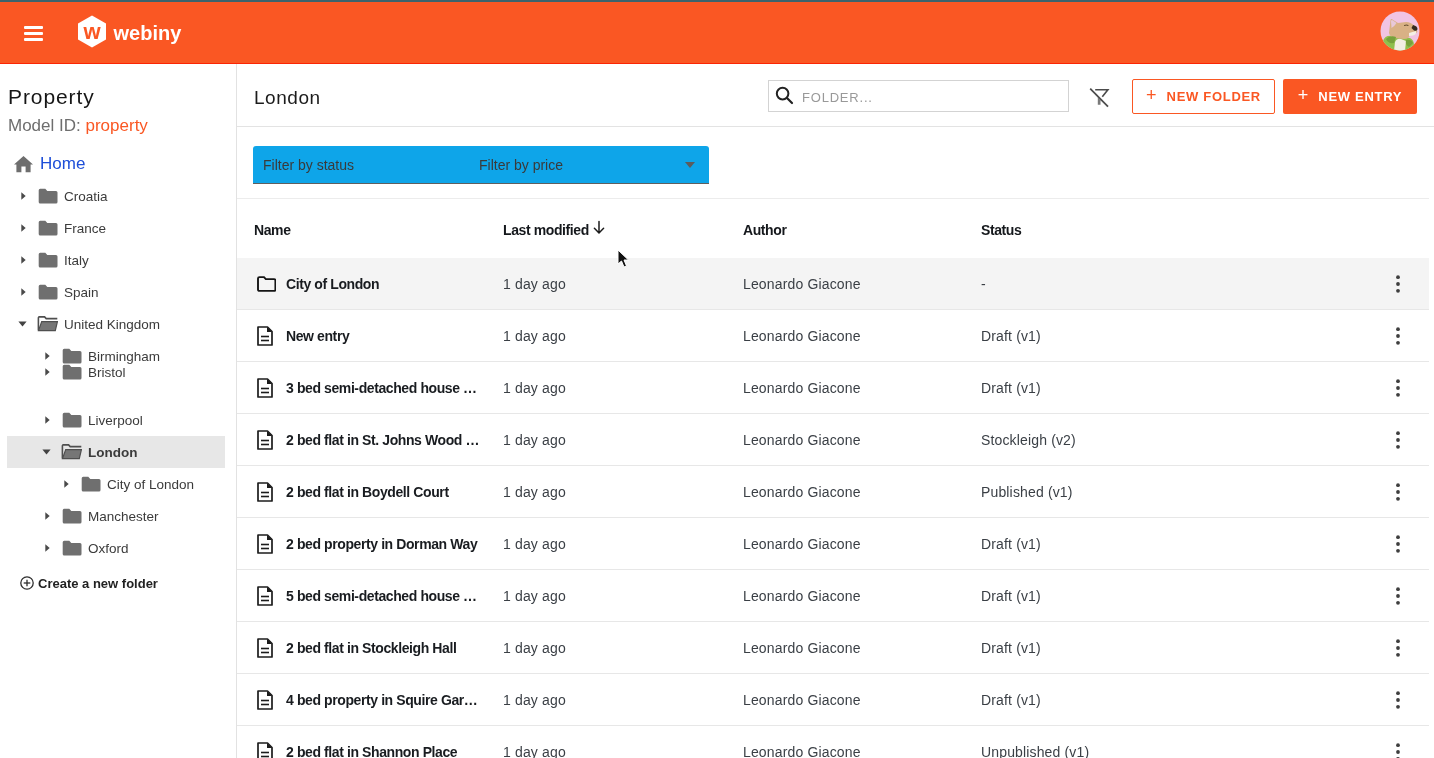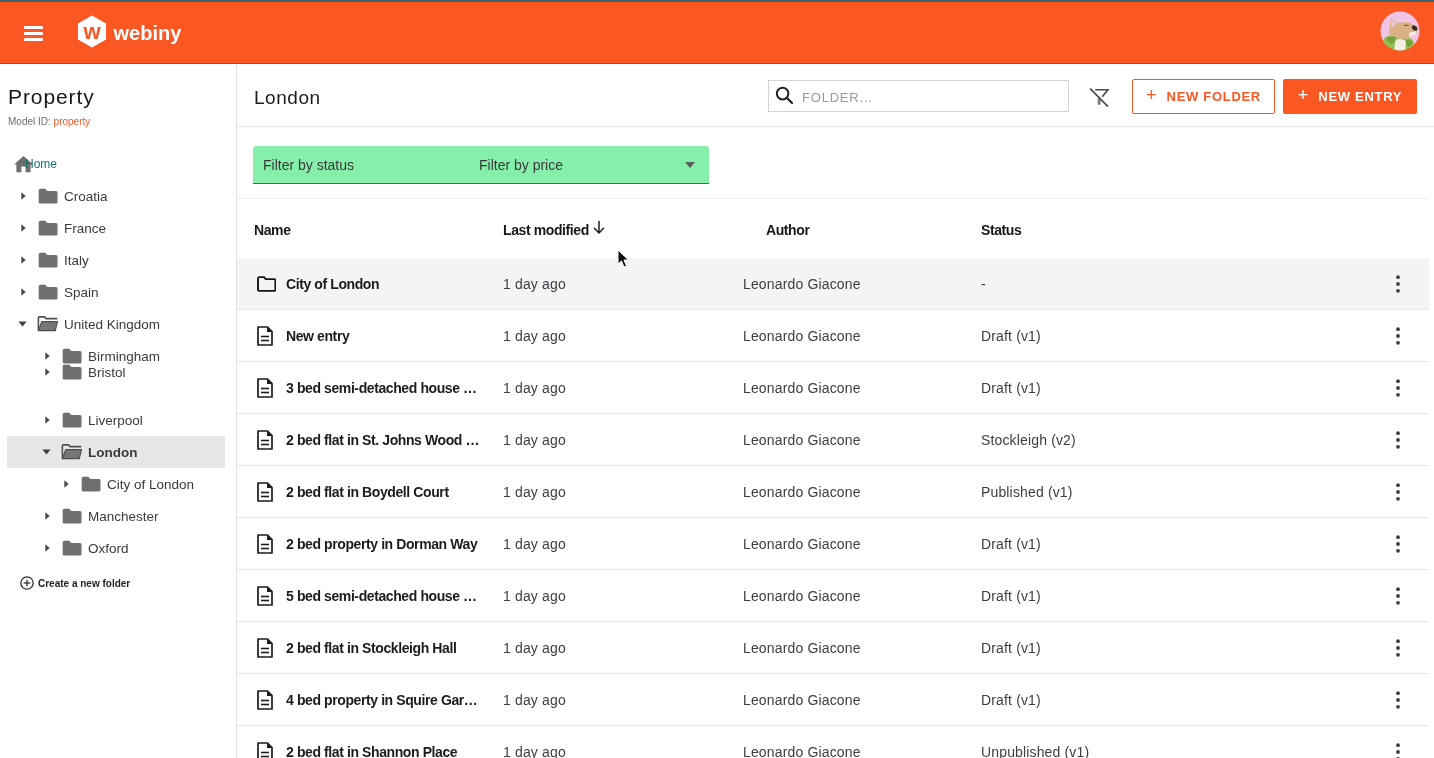--- a/index.html
+++ b/index.html
@@ -7,36 +7,36 @@
 body { -webkit-font-smoothing:antialiased; font-family:"Liberation Sans", sans-serif; position:relative; background:#fff; color:#16191d; }
 .abs { position:absolute; }
 
 #topline { left:0; top:0; width:1434px; height:2px; background:#3c636c; }
 #header { left:0; top:2px; width:1434px; height:61px; background:#fa5723; }
 #redline { left:0; top:63px; width:1434px; height:1.5px; background:#fb2504; }
 #burger div { position:absolute; left:24px; width:19px; height:3px; background:#fff; border-radius:1px; }
 
 #sidebar { left:0; top:64px; width:237px; height:694px; background:#fff; border-right:1px solid #e2e2e2; }
 #prop-title { left:8px; top:85px; font-size:21px; color:#161616; letter-spacing:0.9px; }
-#prop-sub { left:8px; top:116px; font-size:10px; color:#6e6e6e; }
+#prop-sub { left:8px; top:116px; font-size:17px; color:#6e6e6e; }
 #prop-sub b { color:#fa5723; font-weight:normal; }
 .trow { position:absolute; left:0; width:236px; height:32px; }
 .trow .lbl { position:absolute; top:50%; transform:translateY(-50%); font-size:13.5px; color:#3b3b3b; white-space:nowrap; }
 .trow svg { position:absolute; top:50%; transform:translateY(-50%); }
 .sel-bg { position:absolute; left:7px; right:11px; top:0; bottom:0; background:#e7e7e7; }
 #titlebar { left:237px; top:64px; width:1197px; height:63px; border-bottom:1px solid #e3e3e3; background:#fff; }
 #page-title { left:254px; top:87px; font-size:19px; letter-spacing:0.55px; color:#1c1c1c; }
 #searchbox { left:768px; top:80px; width:301px; height:32px; border:1px solid #d3d3d3; background:#fff; }
 #search-ph { left:802px; top:90px; font-size:13px; color:#999; letter-spacing:0.8px; }
 .btn { position:absolute; top:79px; height:35px; border-radius:2px; font-size:13px; letter-spacing:0.7px; font-weight:bold; display:flex; align-items:center; justify-content:center; }
 #btn-folder { left:1132px; width:143px; border:1px solid #fa5723; color:#fa5723; background:#fff; }
 #btn-entry { left:1283px; width:134px; background:#fa5723; color:#fff; }
 .btn .plus { font-weight:normal; font-size:18px; letter-spacing:0; margin-right:10px; margin-top:-2px; }
 
-.fsel { position:absolute; top:146px; width:240px; height:38px; background:#86efac; border-bottom:1px solid #5f5f5f; border-radius:3px 3px 0 0; }
+.fsel { position:absolute; top:146px; width:240px; height:38px; background:#0ea5e9; border-bottom:1px solid #5f5f5f; border-radius:3px 3px 0 0; }
 .fsel span { position:absolute; left:10px; top:11px; font-size:14px; color:#3a3a3a; }
 .fsel i { position:absolute; right:14px; top:16px; width:0; height:0; border-left:5px solid transparent; border-right:5px solid transparent; border-top:6px solid #5c5c5c; }
 #sep2 { left:237px; top:198px; width:1192px; height:1px; background:#ececec; }
 
 .th { position:absolute; top:222px; font-size:14px; font-weight:bold; color:#15181c; letter-spacing:-0.4px; }
 .row { position:absolute; left:237px; width:1192px; height:52px; border-bottom:1px solid #e7e7e7; background:#fff; }
 .row.gray { background:#f4f4f4; }
 .cell { position:absolute; top:50%; transform:translateY(-50%); font-size:14px; color:#3a3f45; white-space:nowrap; letter-spacing:0.15px; }
 .cell.name { font-weight:bold; color:#191c20; letter-spacing:-0.4px; }
 .row svg.icon { position:absolute; left:20px; top:50%; transform:translateY(-50%); }
@@ -81,21 +81,21 @@
 
 <div class="abs" id="sidebar"></div>
 <div class="abs" id="prop-title">Property</div>
 <div class="abs" id="prop-sub">Model ID: <b>property</b></div>
 
 <div id="tree">
     <div class="trow" style="top:148px">
       <svg style="left:14px" width="19" height="17" viewBox="0 0 19 17">
         <path d="M9.5 0.5 L19 9 L16.6 9 L16.6 17 L11.6 17 L11.6 11 L7.4 11 L7.4 17 L2.4 17 L2.4 9 L0 9 Z" fill="#6e6e6e"></path>
       </svg>
-      <span class="lbl" style="left:25px;font-size:12px;color:#0f766e">Home</span>
+      <span class="lbl" style="left:40px;font-size:17px;color:#1d4ed8">Home</span>
     </div>
     <div class="trow" style="top:180px">
       <svg style="left:21px" width="5" height="8" viewBox="0 0 5 8">
         <path d="M0.3 0.3 L4.7 4 L0.3 7.7 Z" fill="#4a4a4a"></path>
       </svg>
       <svg style="left:38px" width="20" height="16" viewBox="0 0 20 16">
         <path d="M0.7 2.3 Q0.7 0.8 2.2 0.8 L7.3 0.8 L9.3 2.9 L18 2.9 Q19.5 2.9 19.5 4.4 L19.5 14 Q19.5 15.5 18 15.5 L2.2 15.5 Q0.7 15.5 0.7 14 Z" fill="#6f6f6f"></path>
       </svg>
       <span class="lbl" style="left:64px">Croatia</span>
     </div>
@@ -200,21 +200,21 @@
         <path d="M0.7 2.3 Q0.7 0.8 2.2 0.8 L7.3 0.8 L9.3 2.9 L18 2.9 Q19.5 2.9 19.5 4.4 L19.5 14 Q19.5 15.5 18 15.5 L2.2 15.5 Q0.7 15.5 0.7 14 Z" fill="#6f6f6f"></path>
       </svg>
       <span class="lbl" style="left:88px">Oxford</span>
     </div>
     <div class="trow" style="top:567px">
       <svg style="left:20px" width="14" height="14" viewBox="0 0 14 14">
         <circle cx="7" cy="7" r="6.2" fill="none" stroke="#2e2e2e" stroke-width="1.3"></circle>
         <line x1="7" y1="3.7" x2="7" y2="10.3" stroke="#2e2e2e" stroke-width="1.3"></line>
         <line x1="3.7" y1="7" x2="10.3" y2="7" stroke="#2e2e2e" stroke-width="1.3"></line>
       </svg>
-      <span class="lbl" style="left:38px;font-weight:bold;font-size:10px;color:#222">Create a new folder</span>
+      <span class="lbl" style="left:38px;font-weight:bold;font-size:13px;color:#222">Create a new folder</span>
     </div>
   </div>
 
 <div class="abs" id="titlebar"></div>
 <div class="abs" id="page-title">London</div>
 <div class="abs" id="searchbox"></div>
 <svg class="abs" style="left:774px;top:85px" width="21" height="21" viewBox="0 0 21 21">
     <circle cx="8.6" cy="8.6" r="5.8" fill="none" stroke="#222" stroke-width="2"></circle>
     <line x1="13" y1="13" x2="18" y2="18" stroke="#222" stroke-width="2.2" stroke-linecap="round"></line>
   </svg>
@@ -236,21 +236,21 @@
     <span>Filter by price</span>
     <i></i>
   </div>
 <div class="abs" id="sep2"></div>
 
 <div class="th" style="left:254px">Name</div>
 <div class="th" style="left:503px">Last modified</div>
 <svg class="abs" style="left:592px;top:220px" width="14" height="15" viewBox="0 0 14 15">
     <path d="M7 1.5 L7 12.6 M2.4 8.2 L7 12.9 L11.6 8.2" fill="none" stroke="#1c1c1c" stroke-width="1.5" stroke-linecap="round" stroke-linejoin="round"></path>
   </svg>
-<div class="th" style="left:766px">Author</div>
+<div class="th" style="left:743px">Author</div>
 <div class="th" style="left:981px">Status</div>
 
 <div id="rows">
     <div class="row gray" style="top:258px">
       <svg class="icon" width="19" height="16" viewBox="0 0 19 16">
         <path d="M1 2.6 Q1 1.1 2.5 1.1 L7 1.1 L8.8 3.1 L17 3.1 Q18.4 3.1 18.4 4.6 L18.4 13.4 Q18.4 14.9 17 14.9 L2.5 14.9 Q1 14.9 1 13.4 Z" fill="none" stroke="#151515" stroke-width="1.9"></path>
       </svg>
       <span class="cell name" style="left:49px">City of London</span>
       <span class="cell" style="left:266px">1 day ago</span>
       <span class="cell" style="left:506px">Leonardo Giacone</span>

